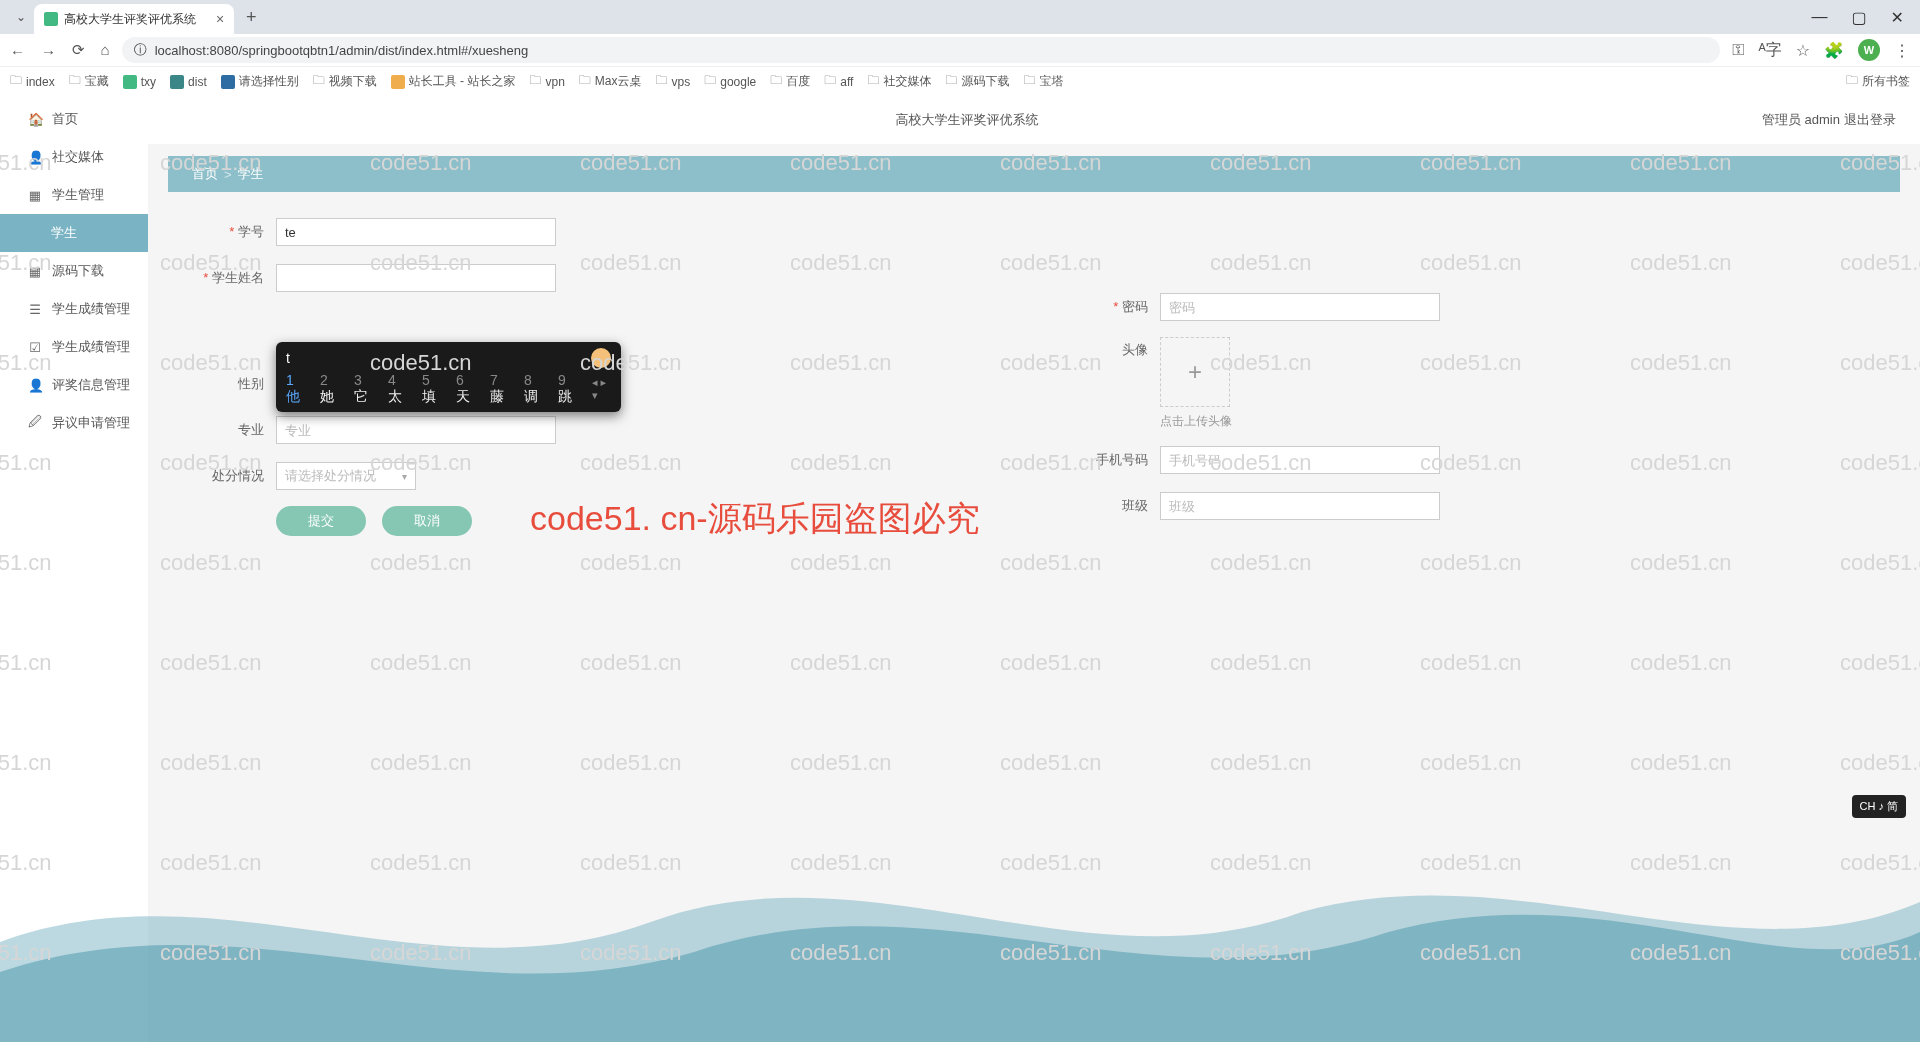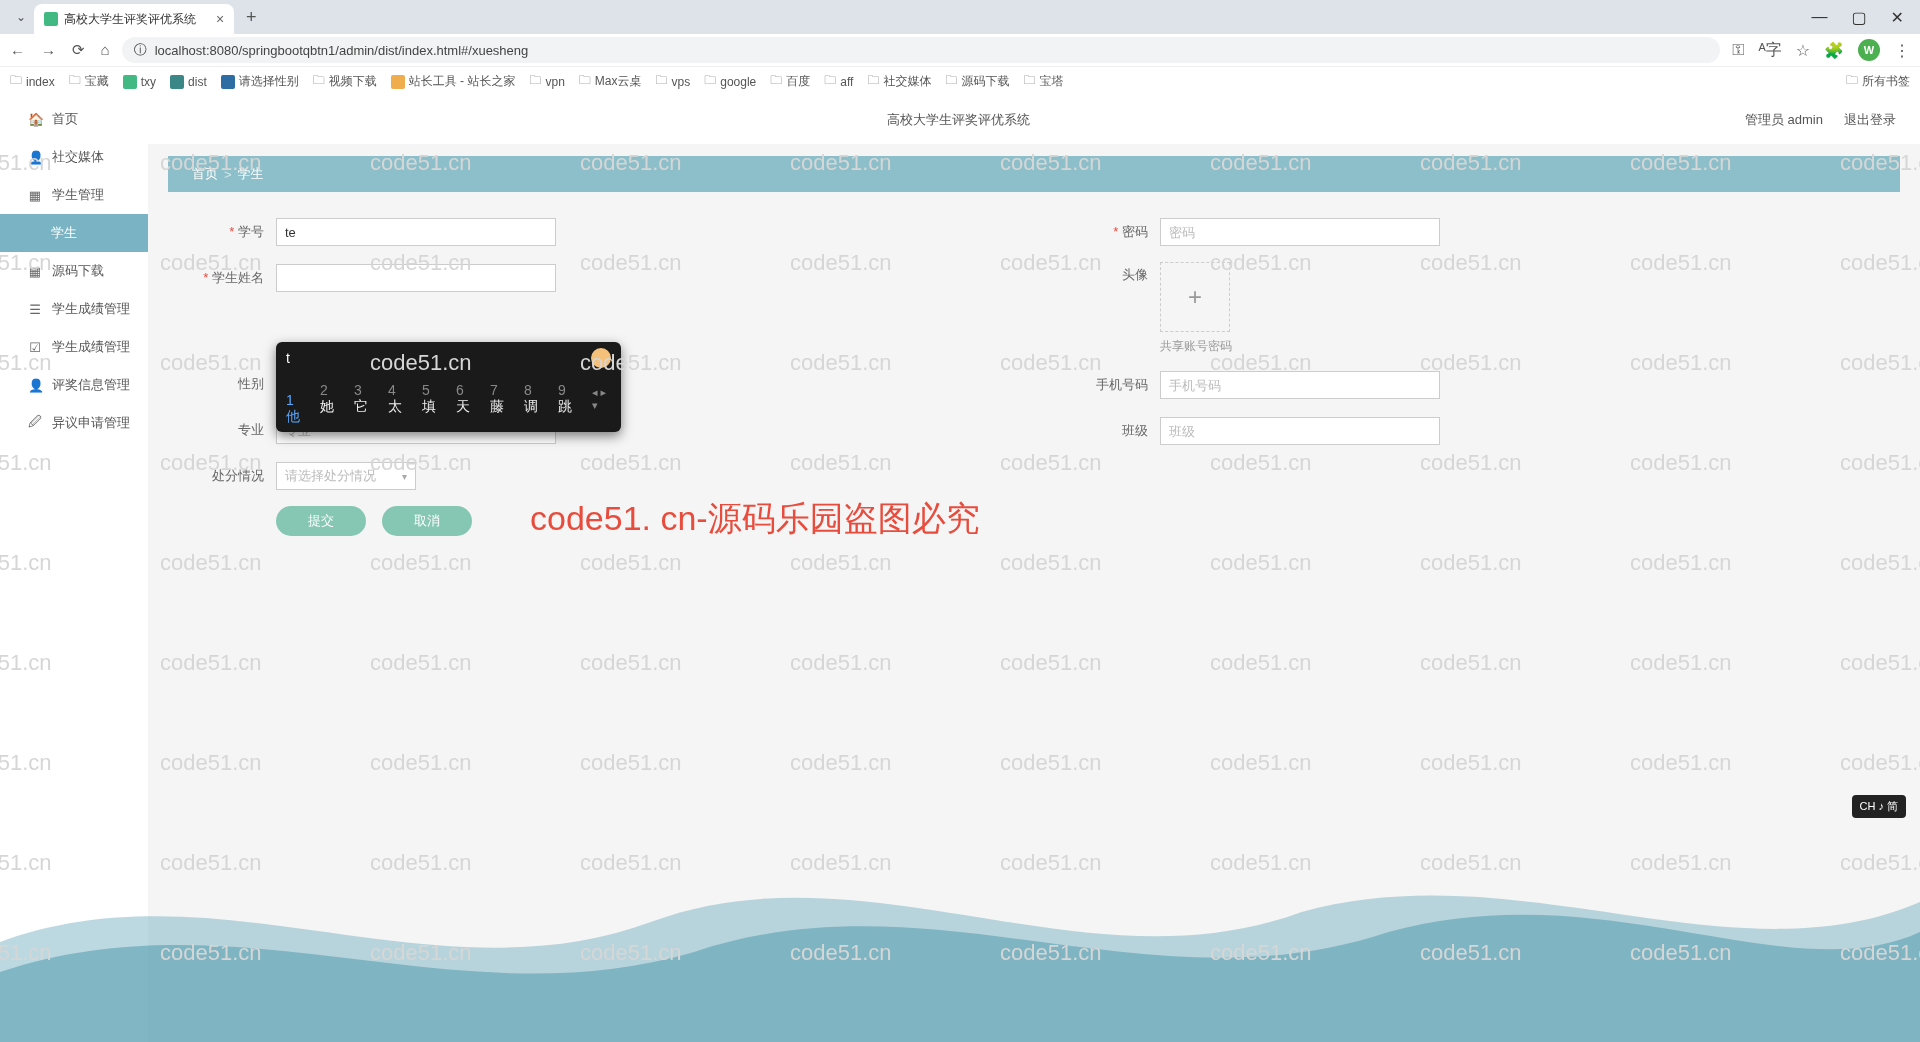--- a/index.html
+++ b/index.html
@@ -29,25 +29,25 @@
 
 .app { position: absolute; top: 96px; left: 0; right: 0; bottom: 0; display: flex; }
 .sidebar { width: 148px; background: #fff; padding-top: 4px; }
 .sidebar-item { height: 38px; display: flex; align-items: center; gap: 10px; padding-left: 28px; font-size: 13px; color: #555; cursor: pointer; }
 .sidebar-item.active { background: #7ab4c4; color: #fff; padding-left: 44px; justify-content: flex-start; }
 .sidebar-item.active span.label { width: 100%; text-align: center; margin-left: -32px; }
 .sidebar-item .si-icon { width: 14px; text-align: center; color: #666; }
 
 .main { flex: 1; display: flex; flex-direction: column; background: #f5f5f5; }
 .main-header { height: 48px; background: #fff; display: flex; align-items: center; padding: 0 24px; font-size: 13px; color: #555; }
-.main-header .right { margin-left: auto; display: flex; gap: 21px; }
+.main-header .right { margin-left: auto; display: flex; gap: 4px; }
 
 .breadcrumb { height: 36px; display: flex; align-items: center; padding: 0 24px; font-size: 13px; color: #fff; background: #8cbfc9; margin: 12px 20px 0 20px; }
 
-.form-wrap { padding: 24px 44px; display: flex; gap: 84px; }
+.form-wrap { padding: 24px 44px; display: flex; gap: 84px; align-items: flex-end; }
 .form-col { flex: 1; }
 .form-row { display: flex; align-items: center; margin-bottom: 14px; min-height: 32px; }
 .form-label { width: 72px; text-align: right; font-size: 13px; color: #666; margin-right: 12px; }
 .form-label.required::before { content: "* "; color: #e74c3c; }
 .form-input { width: 280px; height: 28px; border: 1px solid #ccc; padding: 0 8px; font-size: 13px; color: #333; }
 .form-input::placeholder { color: #bbb; }
 .form-select { width: 140px; height: 28px; border: 1px solid #ccc; padding: 0 8px; font-size: 13px; color: #bbb; background: #fff; display: flex; align-items: center; justify-content: space-between; }
 .form-select .chev { color: #aaa; font-size: 10px; }
 
 .upload-box { width: 70px; height: 70px; border: 1px dashed #ccc; display: flex; align-items: center; justify-content: center; font-size: 24px; color: #999; cursor: pointer; }
@@ -56,21 +56,21 @@
 .form-actions { display: flex; gap: 16px; margin-left: 84px; margin-top: 10px; }
 .btn { width: 90px; height: 30px; border: none; border-radius: 15px; background: #85c7b3; color: #fff; font-size: 13px; cursor: pointer; }
 
 
 .ime { position: absolute; left: 276px; top: 342px; width: 345px; background: #1a1a1a; border-radius: 6px; padding: 6px 10px; color: #eee; font-size: 14px; box-shadow: 0 4px 12px rgba(0,0,0,0.5); }
 .ime-input-row { display: flex; align-items: center; justify-content: space-between; padding-bottom: 4px; }
 .ime-input-text { color: #fff; font-size: 14px; }
 .ime-emoji { width: 20px; height: 20px; background: #f4c07a; border-radius: 50%; }
 .ime-candidates { display: flex; gap: 14px; font-size: 14px; align-items: center; }
 .ime-cand .num { color: #888; margin-right: 2px; }
-.ime-cand.selected { color: #5aa9ff; margin-top: 20px; }
+.ime-cand.selected { color: #5aa9ff; }
 .ime-cand.selected .num { color: #5aa9ff; }
 .ime-paging { margin-left: auto; display: flex; gap: 2px; align-items: center; color: #888; font-size: 11px; }
 
 
 .ime-indicator { position: absolute; right: 14px; bottom: 224px; background: #222; color: #fff; font-size: 11px; padding: 4px 8px; border-radius: 4px; }
 
 
 .watermark-text { position: absolute; color: #d6d6d6; font-size: 22px; pointer-events: none; white-space: nowrap; }
 .big-watermark { position: absolute; left: 530px; top: 496px; color: #e74c3c; font-size: 34px; font-weight: 500; pointer-events: none; }
 
@@ -281,21 +281,21 @@
         <div class="form-row">
           <span class="form-label required">密码</span>
           <input class="form-input" placeholder="密码" style="">
         </div>
         <div class="form-row" style="align-items:flex-start">
           <span class="form-label" style="padding-top:4px">头像</span>
           <div>
             <div class="upload-box">
                 <span>+</span>
               </div>
-            <div class="upload-hint">共享账号密码</div>
+            <div class="upload-hint">点击上传头像</div>
           </div>
         </div>
         <div class="form-row">
           <span class="form-label">手机号码</span>
           <input class="form-input" placeholder="手机号码" style="">
         </div>
         <div class="form-row">
           <span class="form-label">班级</span>
           <input class="form-input" placeholder="班级" style="">
         </div>

